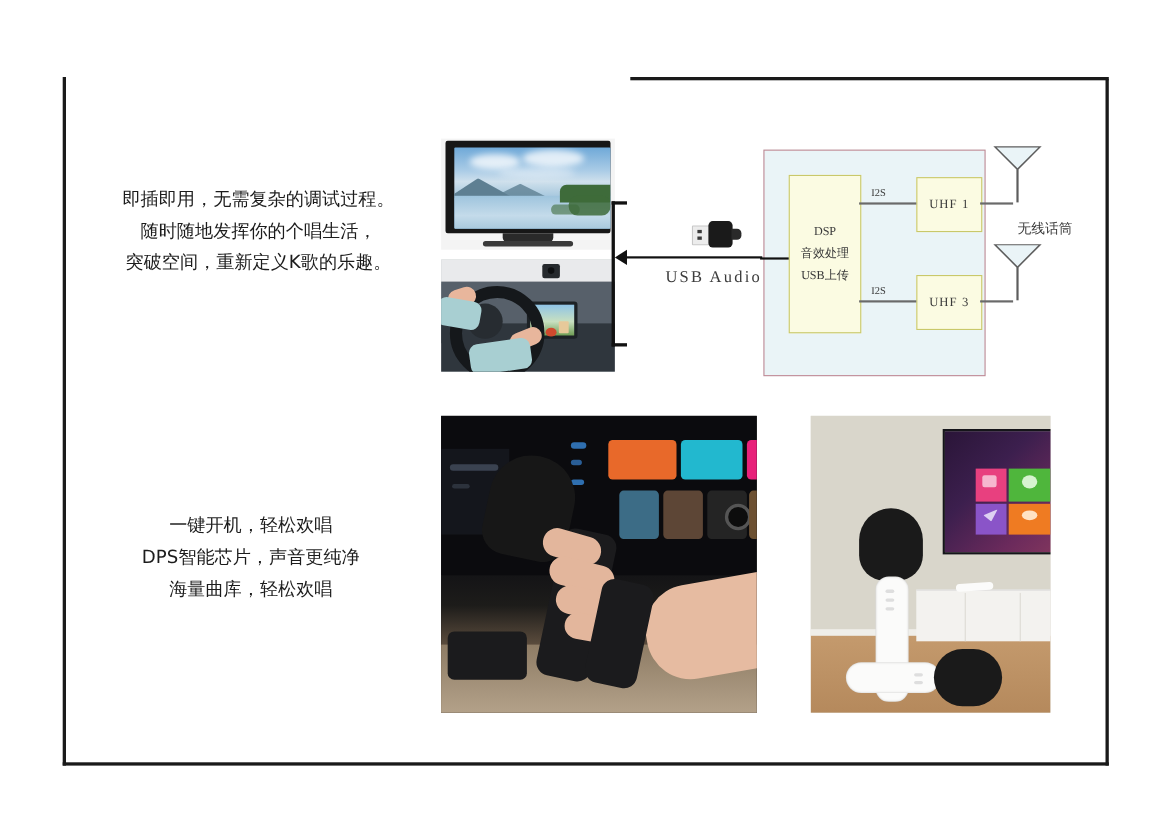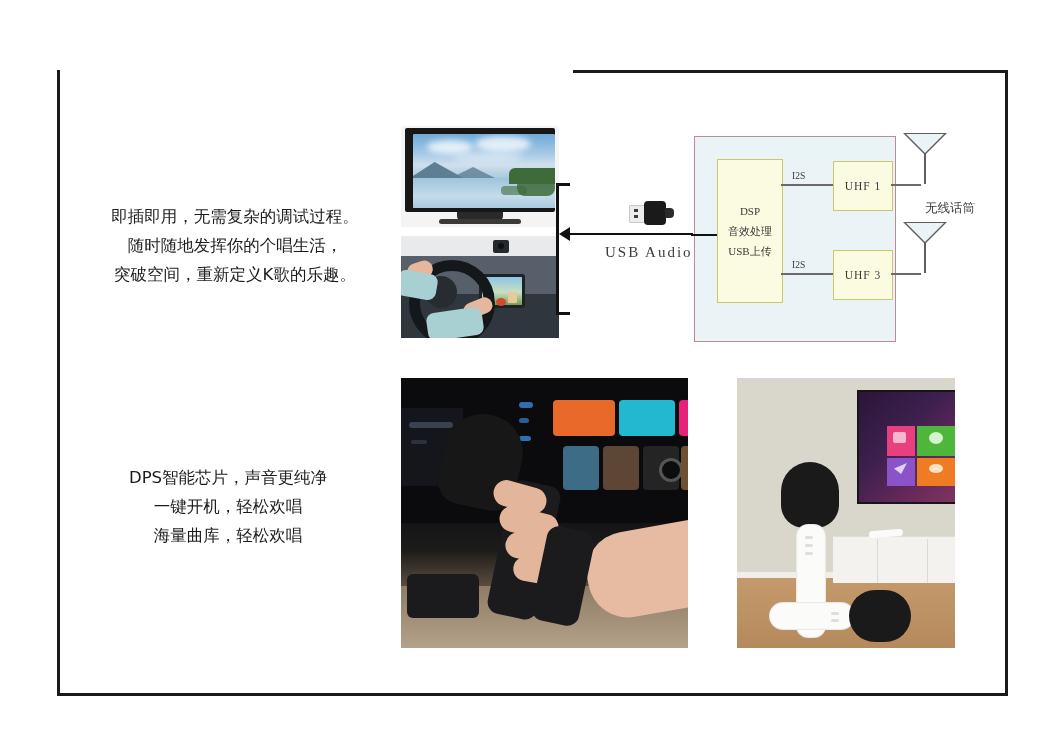--- a/index.html
+++ b/index.html
@@ -30,21 +30,21 @@
   
   .copy{
     position:absolute;
     color:#1c1c1c;
     font-size:16.5px;
     line-height:29px;
     text-align:center;
     font-family:"DejaVu Sans","Liberation Sans",sans-serif;
     white-space:nowrap;
   }
-  .copy-top{left:80px;top:166px;width:310px;margin-top:36px;}
+  .copy-top{left:80px;top:166px;width:310px;}
   .copy-bottom{left:78px;top:463px;width:300px;}
   .copy div{display:block;}
 
   
   .photo{position:absolute;overflow:hidden;background:#000;}
 
   
   #tv-photo{left:401px;top:126px;width:158px;height:101px;background:#f4f4f4;}
   .tv-body{position:absolute;left:4px;top:2px;width:150px;height:84px;background:#171717;border-radius:2px;}
   .tv-screen{position:absolute;left:8px;top:6px;width:142px;height:74px;overflow:hidden;border-radius:1px;
@@ -154,22 +154,22 @@
   <div class="frame-top"></div>
 
 
   <div class="copy copy-top">
     <div>即插即用，无需复杂的调试过程。</div>
     <div>随时随地发挥你的个唱生活，</div>
     <div>突破空间，重新定义K歌的乐趣。</div>
   </div>
 
   <div class="copy copy-bottom">
+    <div>一键开机，轻松欢唱</div>
     <div>DPS智能芯片，声音更纯净</div>
-    <div>一键开机，轻松欢唱</div>
     <div>海量曲库，轻松欢唱</div>
   </div>
 
   <div class="photo" id="tv-photo">
     <div class="tv-body">
       <div class="tv-screen">
         <div class="tv-cloud" style="left:14px;top:6px;width:46px;height:14px;"></div>
         <div class="tv-cloud" style="left:62px;top:2px;width:56px;height:16px;"></div>
         <div class="tv-cloud" style="left:40px;top:18px;width:70px;height:10px;opacity:.55;"></div>
         <div class="tv-mtn" style="left:-6px;top:28px;width:60px;height:18px;clip-path:polygon(0 100%,46% 0,100% 100%);"></div>

